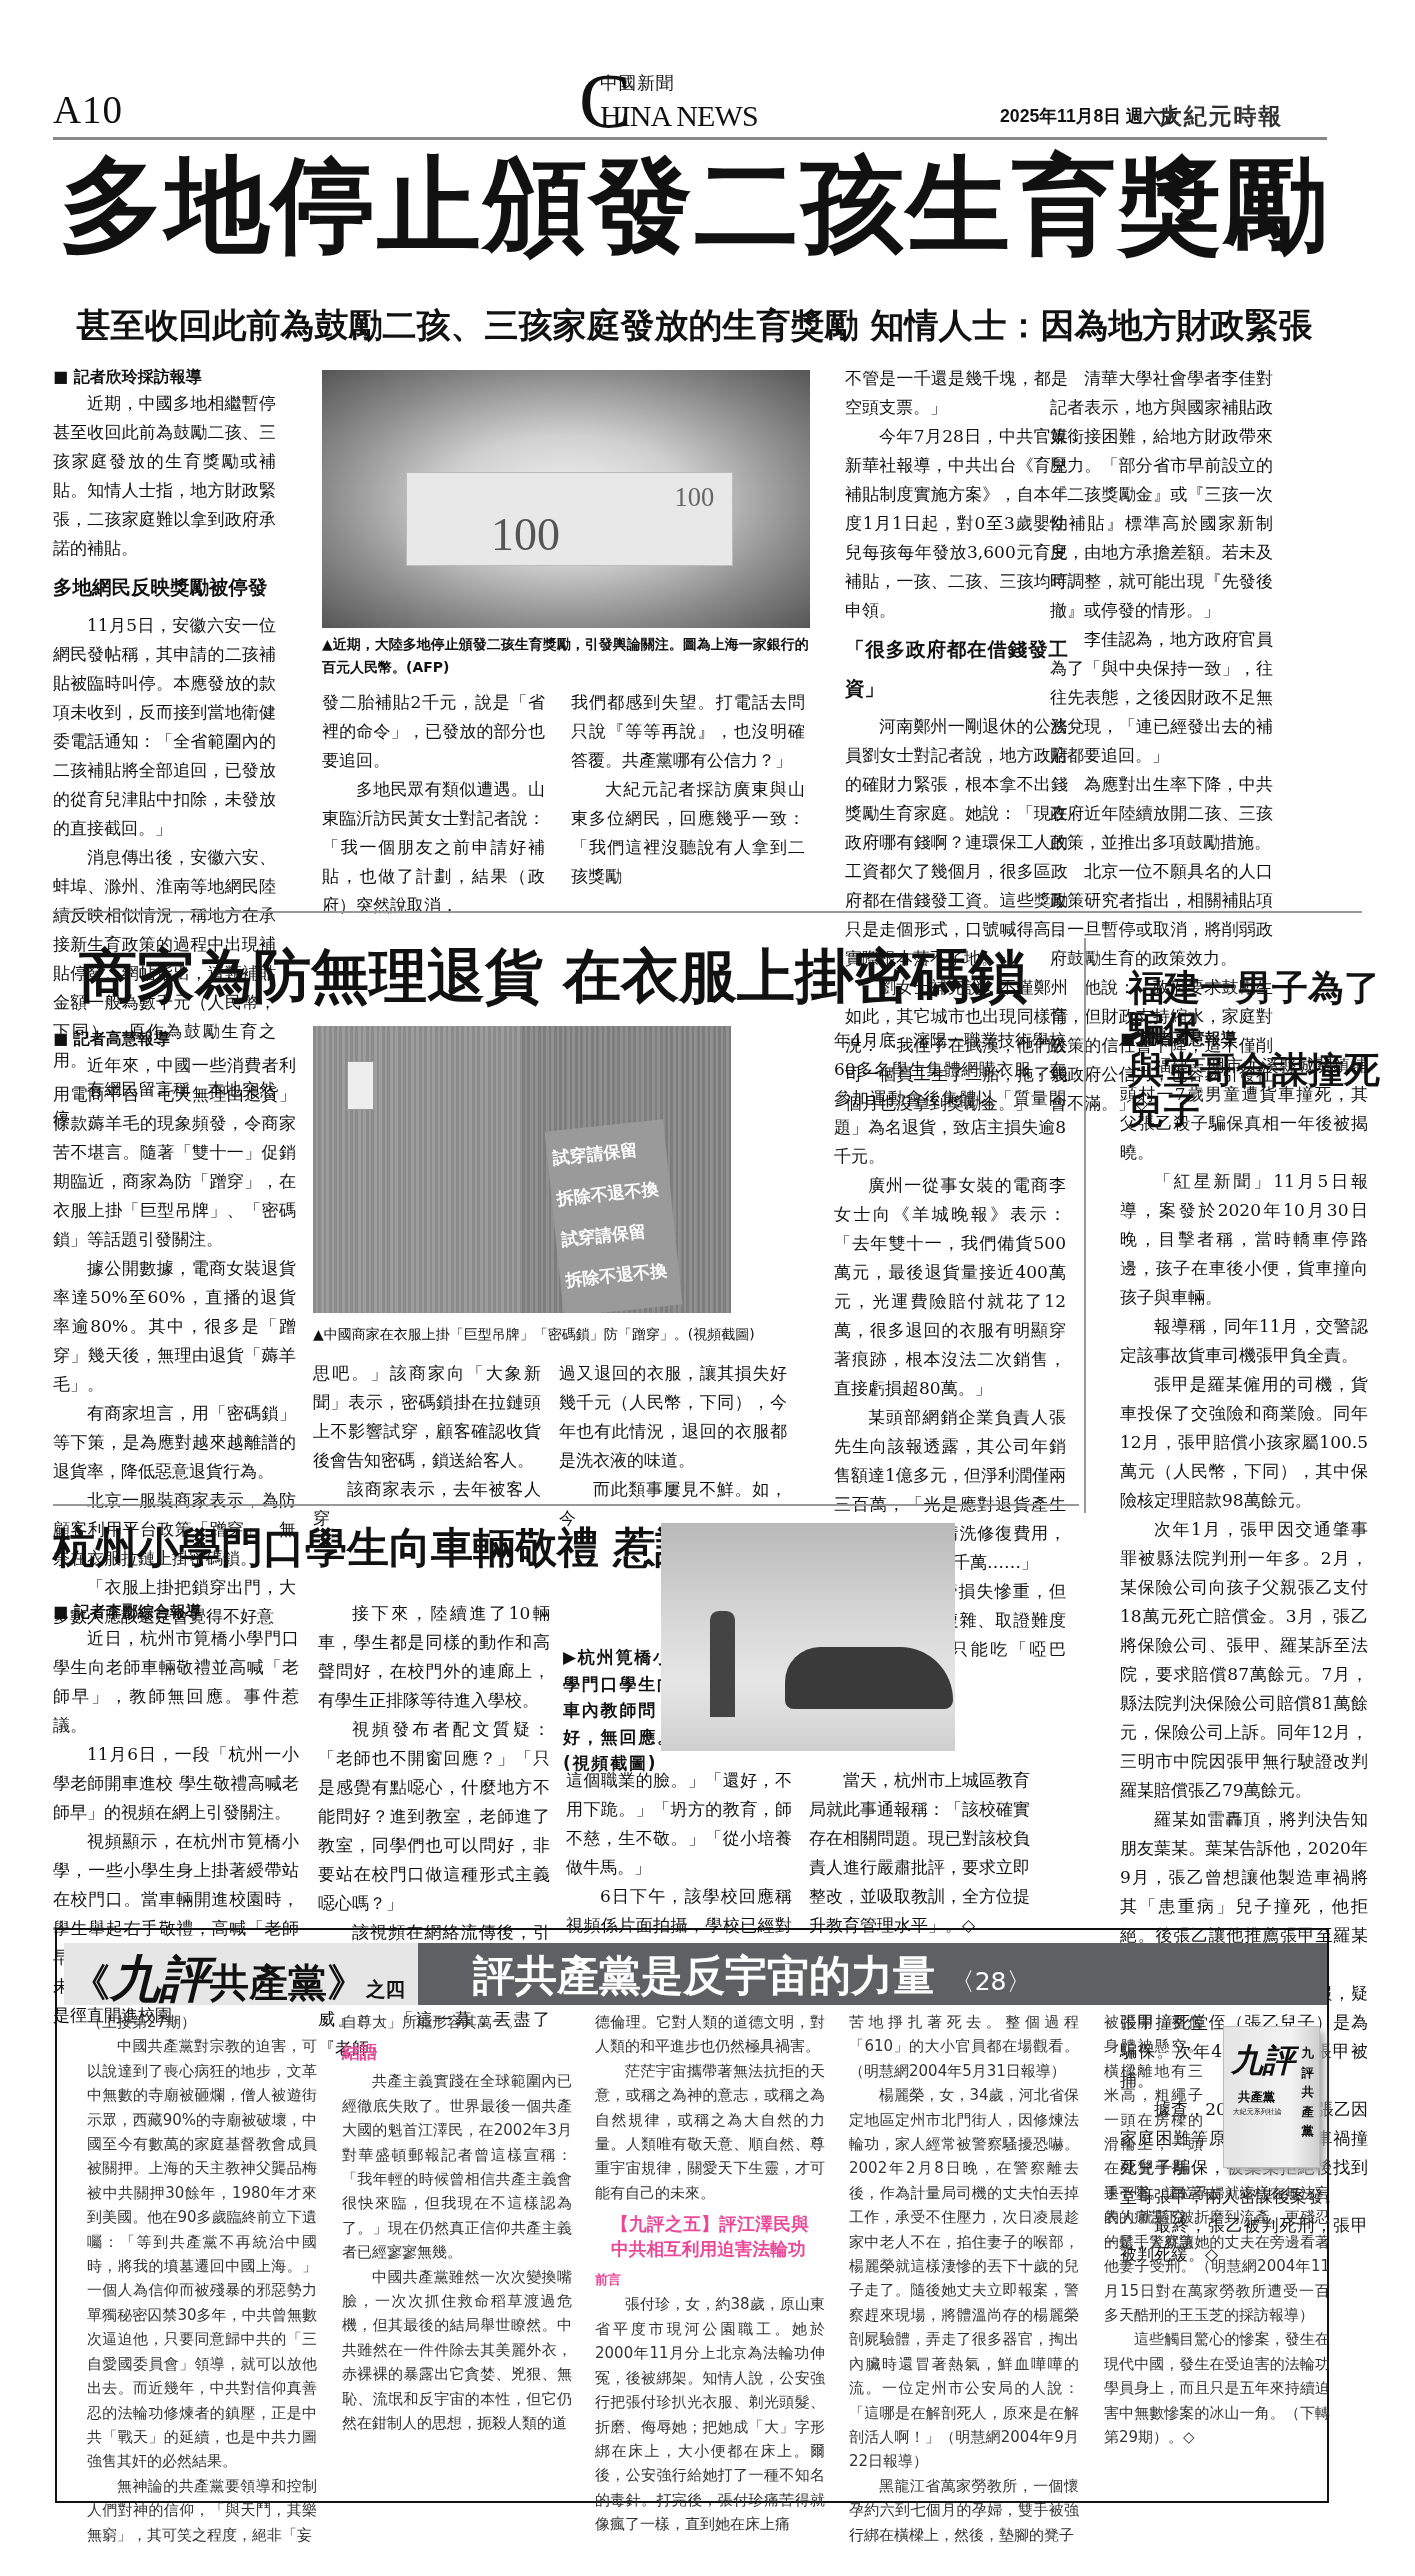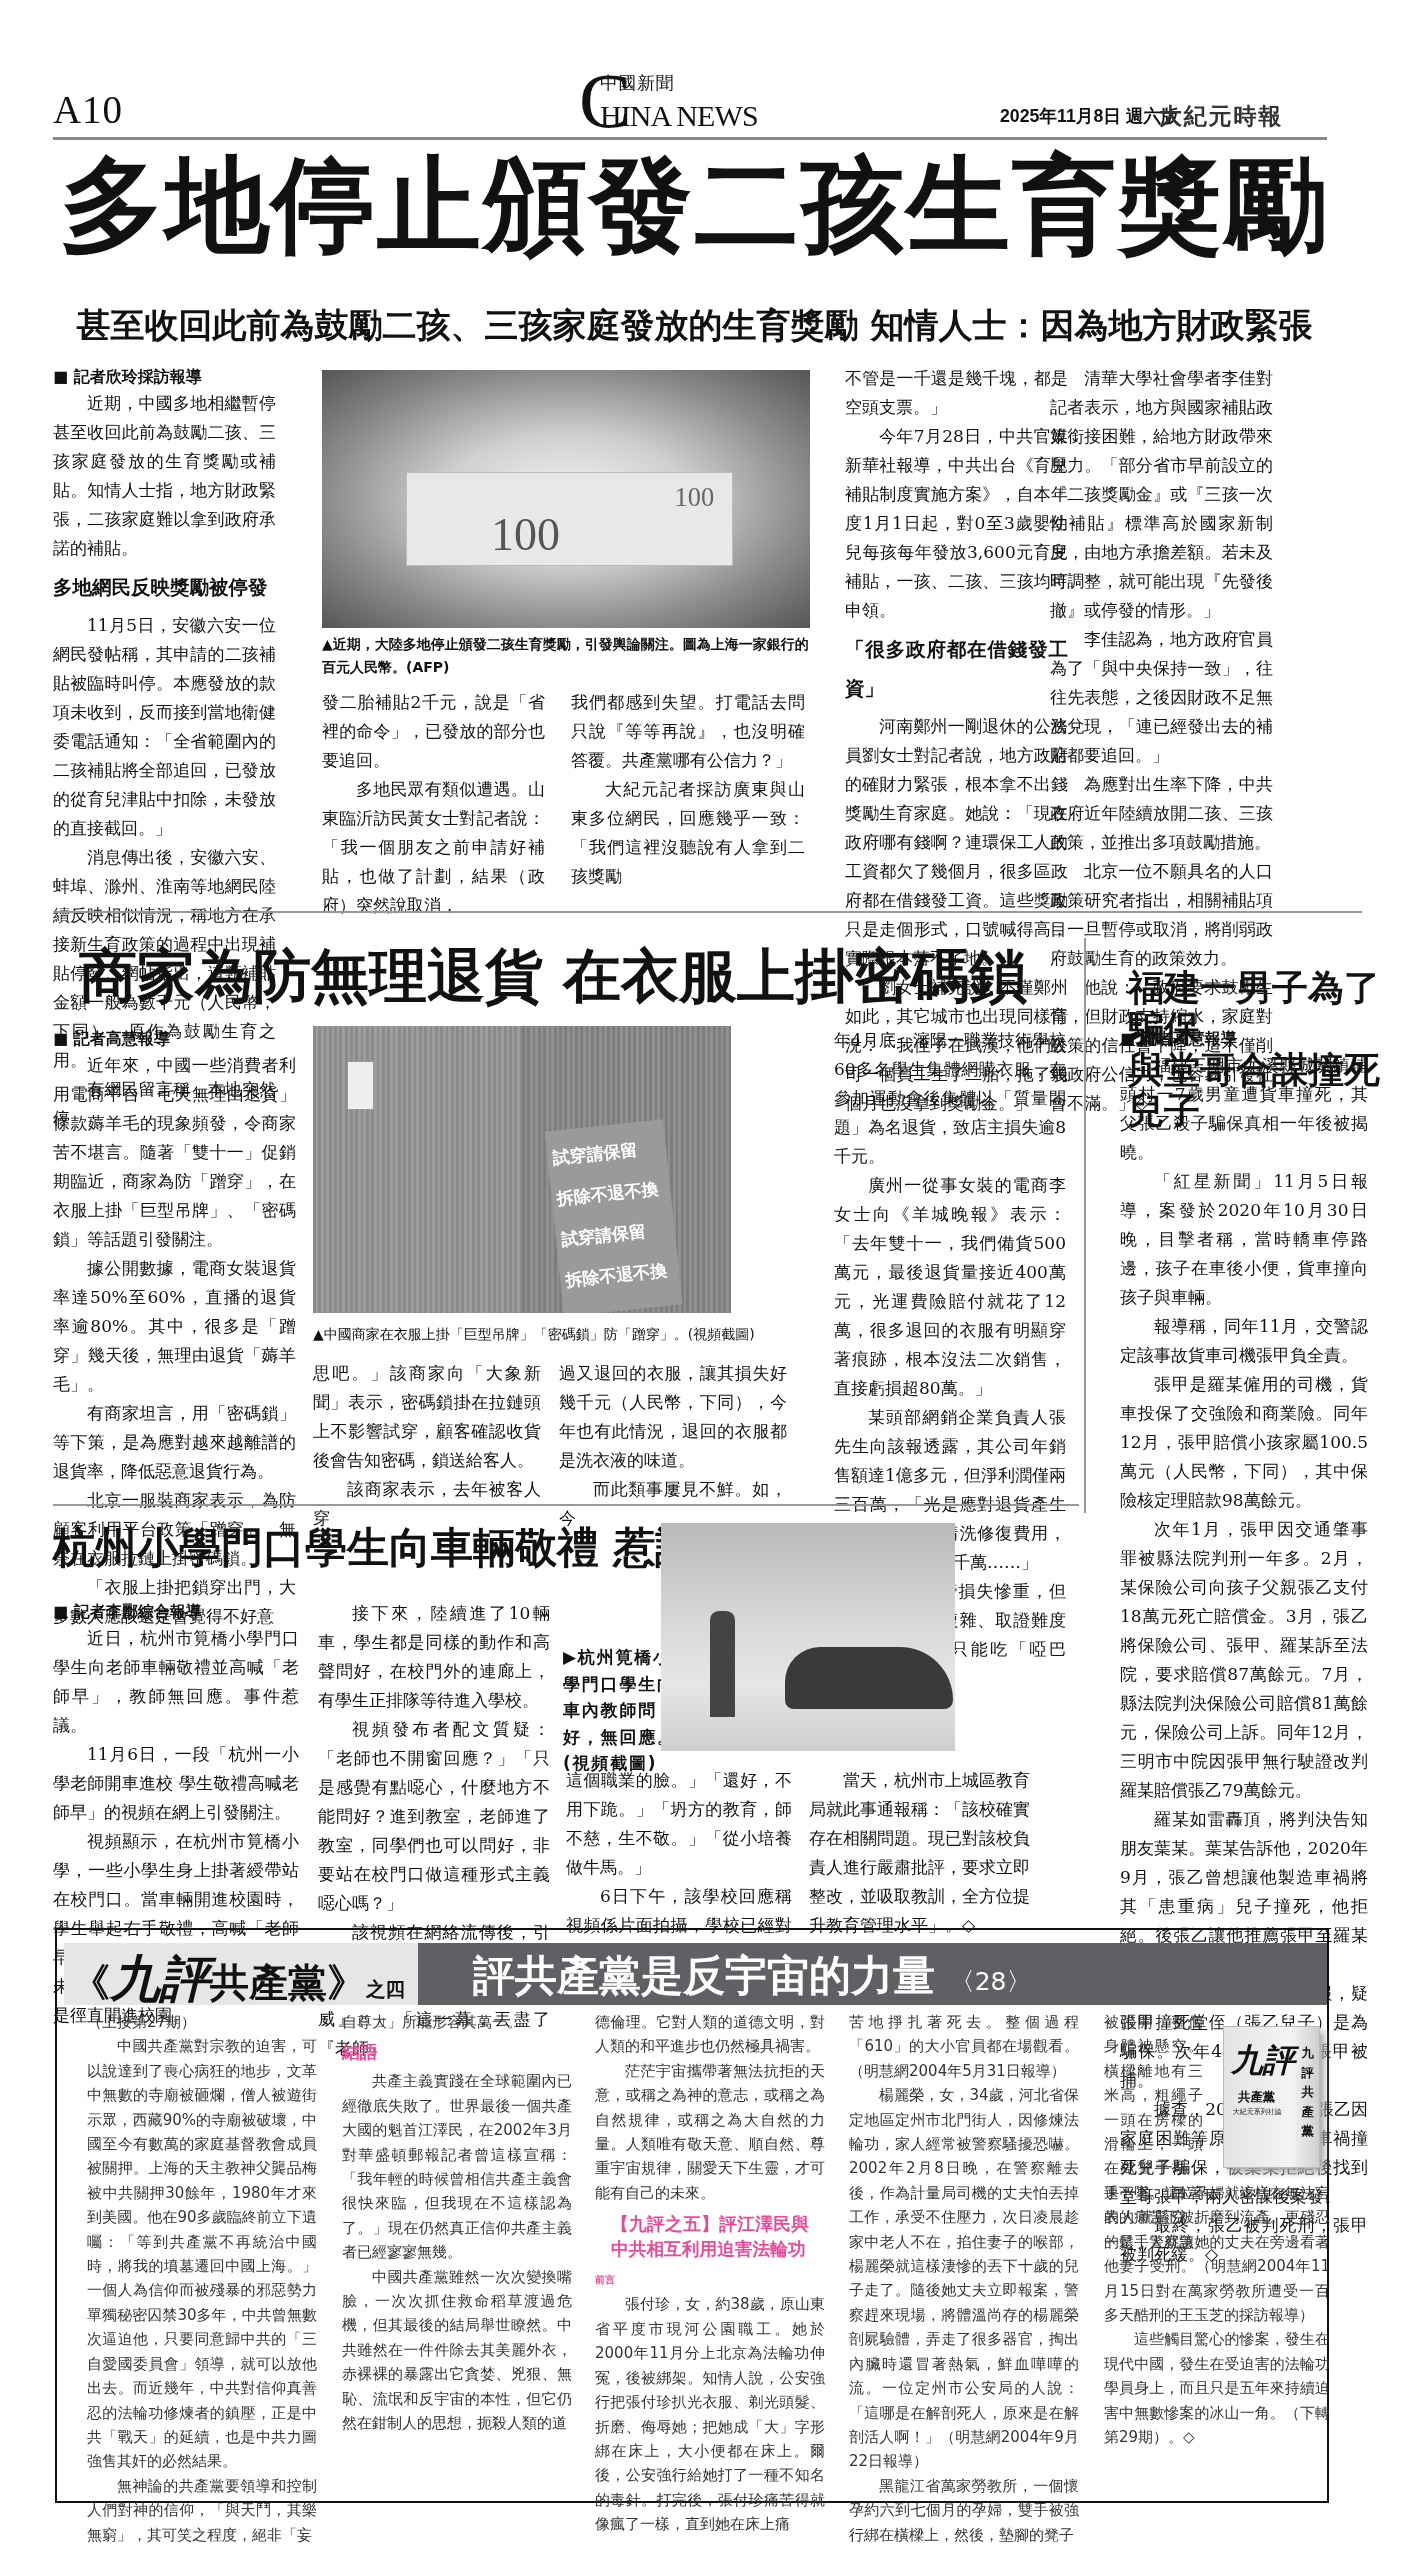--- a/index.html
+++ b/index.html
@@ -211,21 +211,21 @@
 <div class="abs ser-col" style="left:342px; top:2010px; width:230px;">
   <p class="noind">自尊大」所能形容其萬一。</p>
   <div class="ser-head" style="margin:5.3px 0;">結語</div>
   <p>共產主義實踐在全球範圍內已經徹底失敗了。世界最後一個共產大國的魁首江澤民，在2002年3月對華盛頓郵報記者曾這樣宣稱：「我年輕的時候曾相信共產主義會很快來臨，但我現在不這樣認為了。」現在仍然真正信仰共產主義者已經寥寥無幾。</p>
   <p>中國共產黨雖然一次次變換嘴臉，一次次抓住救命稻草渡過危機，但其最後的結局舉世瞭然。中共雖然在一件件除去其美麗外衣，赤裸裸的暴露出它貪婪、兇狠、無恥、流氓和反宇宙的本性，但它仍然在鉗制人的思想，扼殺人類的道</p>
 </div>
 <div class="abs ser-col" style="left:595px; top:2010px; width:230px;">
   <p class="noind">德倫理。它對人類的道德文明，對人類的和平進步也仍然極具禍害。</p>
   <p>茫茫宇宙攜帶著無法抗拒的天意，或稱之為神的意志，或稱之為自然規律，或稱之為大自然的力量。人類唯有敬天意、順自然、尊重宇宙規律，關愛天下生靈，才可能有自己的未來。</p>
   <div class="ser-head" style="margin:7px 16px;">【九評之五】評江澤民與中共相互利用迫害法輪功</div>
-  <div class="ser-head" style="font-size:10px;">前言</div>
+  <div class="ser-head" style="font-size:13px;">前言</div>
   <p>張付珍，女，約38歲，原山東省平度市現河公園職工。她於2000年11月分上北京為法輪功伸冤，後被綁架。知情人說，公安強行把張付珍扒光衣服、剃光頭髮、折磨、侮辱她；把她成「大」字形綁在床上，大小便都在床上。爾後，公安強行給她打了一種不知名的毒針。打完後，張付珍痛苦得就像瘋了一樣，直到她在床上痛</p>
 </div>
 <div class="abs ser-col" style="left:849px; top:2010px; width:230px;">
   <p class="noind">苦地掙扎著死去。整個過程「610」的大小官員都在場觀看。（明慧網2004年5月31日報導）</p>
   <p>楊麗榮，女，34歲，河北省保定地區定州市北門街人，因修煉法輪功，家人經常被警察騷擾恐嚇。2002年2月8日晚，在警察離去後，作為計量局司機的丈夫怕丟掉工作，承受不住壓力，次日凌晨趁家中老人不在，掐住妻子的喉部，楊麗榮就這樣淒慘的丟下十歲的兒子走了。隨後她丈夫立即報案，警察趕來現場，將體溫尚存的楊麗榮剖屍驗體，弄走了很多器官，掏出內臟時還冒著熱氣，鮮血嘩嘩的流。一位定州市公安局的人說：「這哪是在解剖死人，原來是在解剖活人啊！」（明慧網2004年9月22日報導）</p>
   <p>黑龍江省萬家勞教所，一個懷孕約六到七個月的孕婦，雙手被強行綁在橫樑上，然後，墊腳的凳子</p>
 </div>
 <div class="abs ser-col" style="left:1104px; top:2010px; width:99px;">
   <p class="noind">被蹬開，整個身體被懸空。橫樑離地有三米高，粗繩子一頭在房樑的滑輪上，一頭在獄警手裡，手一拉，吊著的人就懸空，一鬆手人就急</p>
 </div>

